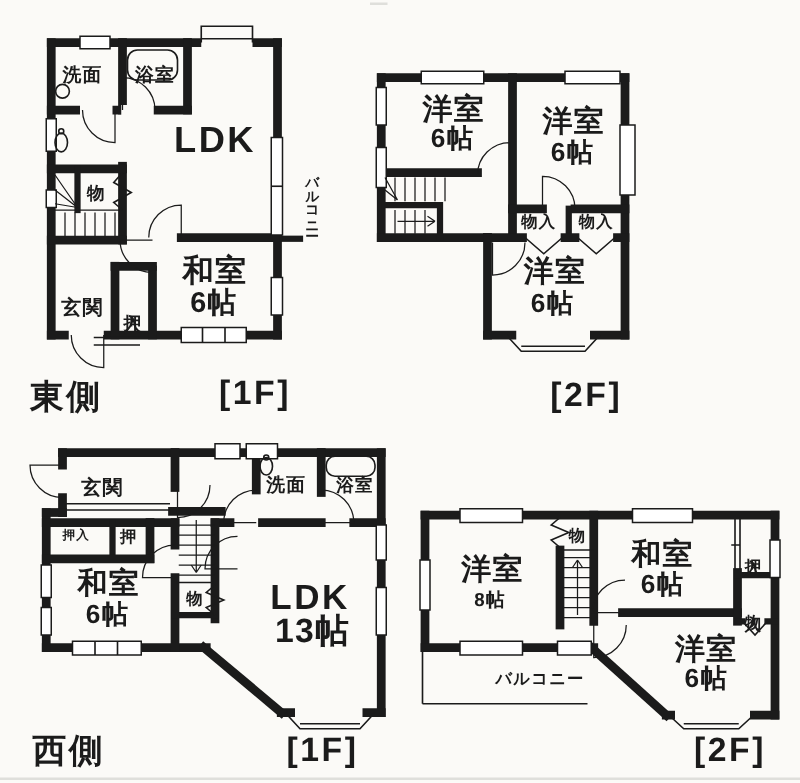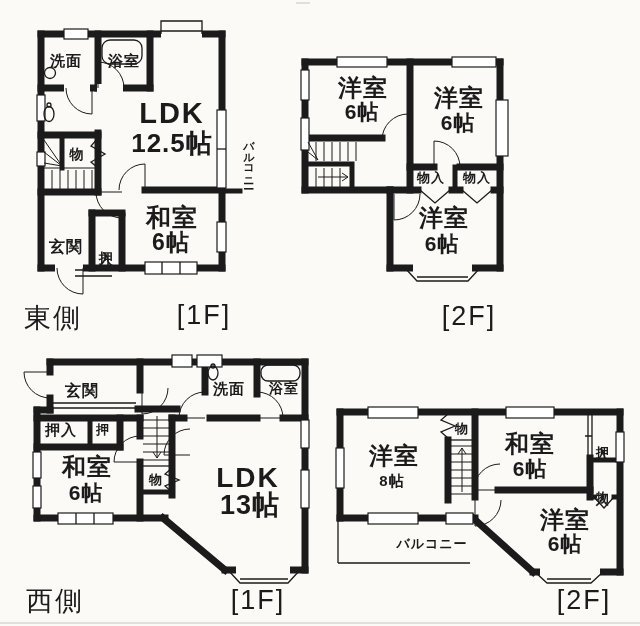--- a/index.html
+++ b/index.html
@@ -21,21 +21,21 @@
   .lbl{
     position:absolute; transform:translate(-50%,-50%);
     color:var(--ink); font-weight:600; white-space:nowrap; letter-spacing:1px;
     line-height:1;
   }
   .lbl-v{
     position:absolute; transform:translate(-50%,-50%);
     color:var(--ink); font-weight:600; line-height:1.05;
     writing-mode:vertical-rl; text-orientation:upright; white-space:nowrap;
   }
-  .caption{font-weight:400; letter-spacing:2px;}
+  .caption{font-weight:700; letter-spacing:2px;}
   .artifact{position:absolute;background:#c9c9c4;opacity:.55;}
 </style>
 </head>
 <body>
 
 <div id="stage">
 
   <svg width="640" height="626" viewBox="0 0 640 626">
 
     <g>
@@ -225,21 +225,20 @@
       <path class="hair" d="M462,492 V448 M462,448 L458,454 M462,448 L466,454"></path>
     </g>
     <g>
       <path class="thin" d="M338,521 V563 M338,563 H470"></path>
     </g>
   </svg>
 
   <div class="lbl" style="left:66px;top:60px;font-size:15px">洗面</div>
   <div class="lbl" style="left:124px;top:60px;font-size:15px">浴室</div>
   <div class="lbl" style="left:172px;top:113px;font-size:29px;letter-spacing:2px">LDK</div>
-  <div class="lbl" style="left:172px;top:143px;font-size:26px">12.5帖</div>
   <div class="lbl" style="left:77px;top:154px;font-size:14px">物</div>
   <div class="lbl" style="left:172px;top:217px;font-size:25px">和室</div>
   <div class="lbl" style="left:171px;top:242px;font-size:23px">6帖</div>
   <div class="lbl" style="left:66px;top:247px;font-size:16px">玄関</div>
   <div class="lbl-v" style="left:106px;top:240px;font-size:14px">押入</div>
   <div class="lbl-v" style="left:248px;top:158px;font-size:11px">バルコニー</div>
   <div class="lbl caption" style="left:53px;top:318px;font-size:27px">東側</div>
   <div class="lbl caption" style="left:204px;top:315px;font-size:27px">[1F]</div>
 
   <div class="lbl" style="left:363px;top:88px;font-size:24px">洋室</div>
@@ -248,21 +247,21 @@
   <div class="lbl" style="left:458px;top:122px;font-size:21px">6帖</div>
   <div class="lbl" style="left:431px;top:177px;font-size:13px">物入</div>
   <div class="lbl" style="left:477px;top:177px;font-size:13px">物入</div>
   <div class="lbl" style="left:444px;top:218px;font-size:24px">洋室</div>
   <div class="lbl" style="left:442px;top:243px;font-size:21px">6帖</div>
   <div class="lbl caption" style="left:469px;top:316px;font-size:27px">[2F]</div>
 
   <div class="lbl" style="left:82px;top:391px;font-size:16px">玄関</div>
   <div class="lbl" style="left:229px;top:388px;font-size:15px">洗面</div>
   <div class="lbl" style="left:284px;top:388px;font-size:14px">浴室</div>
-  <div class="lbl" style="left:61px;top:429px;font-size:15px">押入</div>
+  <div class="lbl" style="left:61px;top:429px;font-size:10px">押入</div>
   <div class="lbl" style="left:103px;top:429px;font-size:13px">押</div>
   <div class="lbl" style="left:87px;top:467px;font-size:24px">和室</div>
   <div class="lbl" style="left:86px;top:492px;font-size:21px">6帖</div>
   <div class="lbl" style="left:156px;top:479px;font-size:13px">物</div>
   <div class="lbl" style="left:248px;top:478px;font-size:28px;letter-spacing:2px">LDK</div>
   <div class="lbl" style="left:250px;top:505px;font-size:27px">13帖</div>
   <div class="lbl caption" style="left:55px;top:601px;font-size:27px">西側</div>
   <div class="lbl caption" style="left:258px;top:600px;font-size:27px">[1F]</div>
 
   <div class="lbl" style="left:394px;top:456px;font-size:24px">洋室</div>

